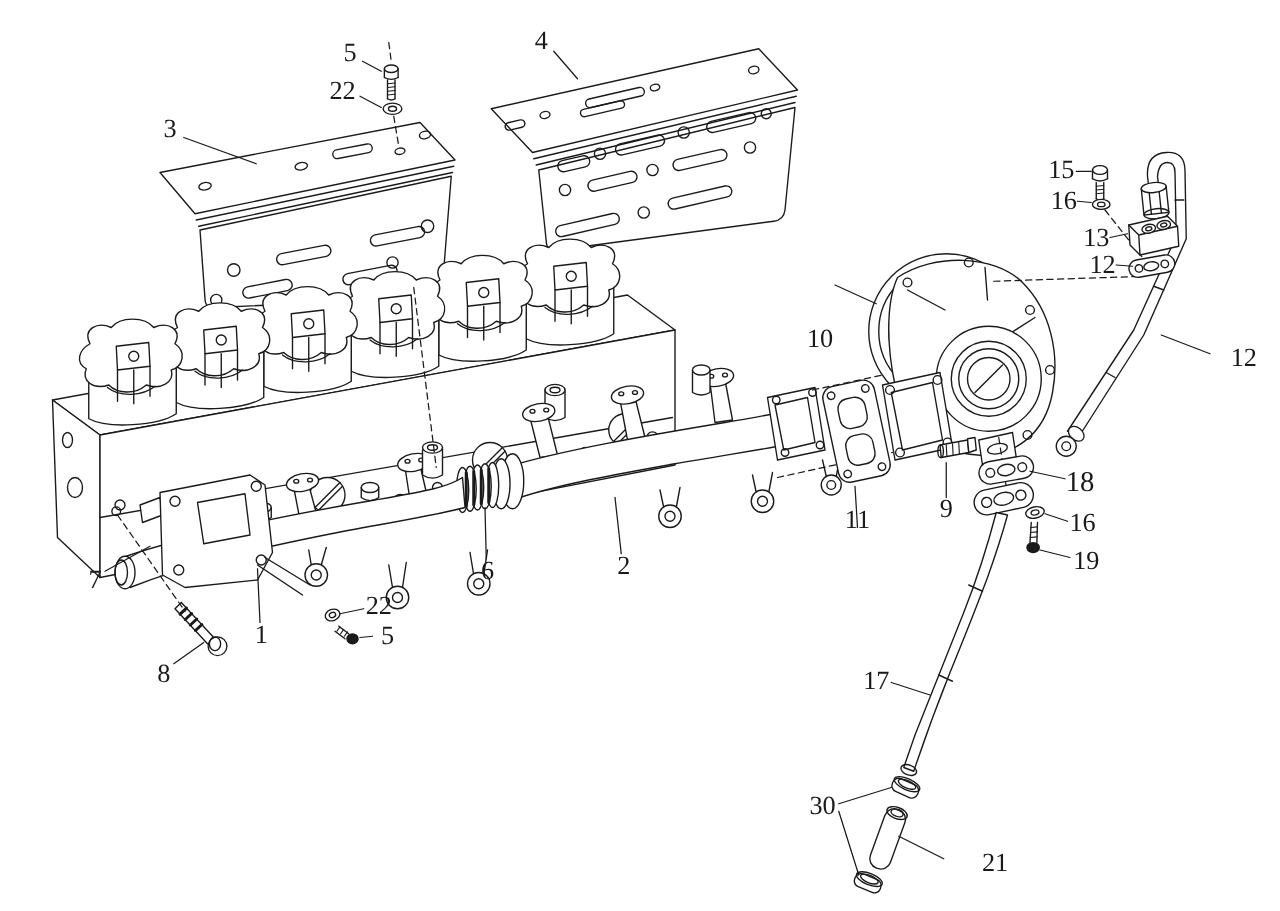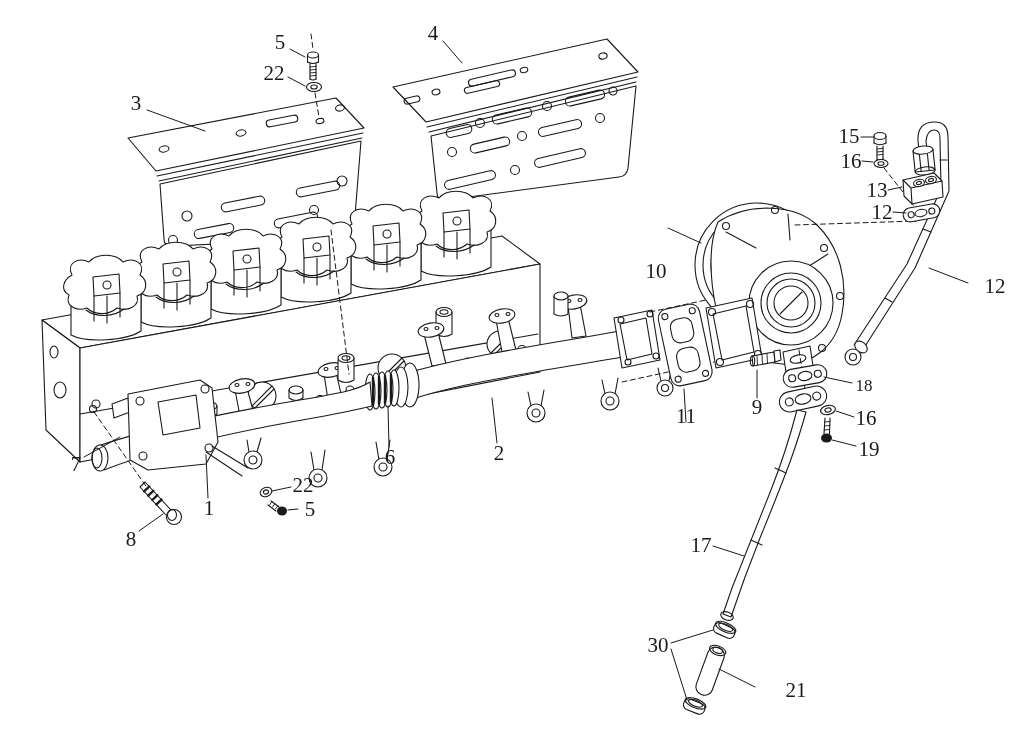--- a/index.html
+++ b/index.html
@@ -446,21 +446,21 @@
       <div class="callout" style="left: 136px; top: 103px; font-size: 21px;">3</div>
       <div class="callout" style="left: 280px; top: 42px; font-size: 21px;">5</div>
       <div class="callout" style="left: 274px; top: 73px; font-size: 21px;">22</div>
       <div class="callout" style="left: 433px; top: 33px; font-size: 21px;">4</div>
       <div class="callout" style="left: 849px; top: 136px; font-size: 21px;">15</div>
       <div class="callout" style="left: 851px; top: 161px; font-size: 21px;">16</div>
       <div class="callout" style="left: 877px; top: 190px; font-size: 21px;">13</div>
       <div class="callout" style="left: 882px; top: 212px; font-size: 21px;">12</div>
       <div class="callout" style="left: 656px; top: 223px; font-size: 21px; margin-top: 48px;">10</div>
       <div class="callout" style="left: 979px; top: 286px; font-size: 21px; margin-left: 16px;">12</div>
-      <div class="callout" style="left: 864px; top: 385px; font-size: 17px;">18</div>
+      <div class="callout" style="left: 864px; top: 385px; font-size: 23px;">18</div>
       <div class="callout" style="left: 757px; top: 407px; font-size: 21px;">9</div>
       <div class="callout" style="left: 686px; top: 416px; font-size: 21px;">11</div>
       <div class="callout" style="left: 866px; top: 418px; font-size: 21px;">16</div>
       <div class="callout" style="left: 869px; top: 449px; font-size: 21px;">19</div>
       <div class="callout" style="left: 76px; top: 464px; font-size: 21px;">7</div>
       <div class="callout" style="left: 209px; top: 508px; font-size: 21px;">1</div>
       <div class="callout" style="left: 303px; top: 485px; font-size: 21px;">22</div>
       <div class="callout" style="left: 310px; top: 509px; font-size: 21px;">5</div>
       <div class="callout" style="left: 131px; top: 539px; font-size: 21px;">8</div>
       <div class="callout" style="left: 390px; top: 457px; font-size: 21px;">6</div>

